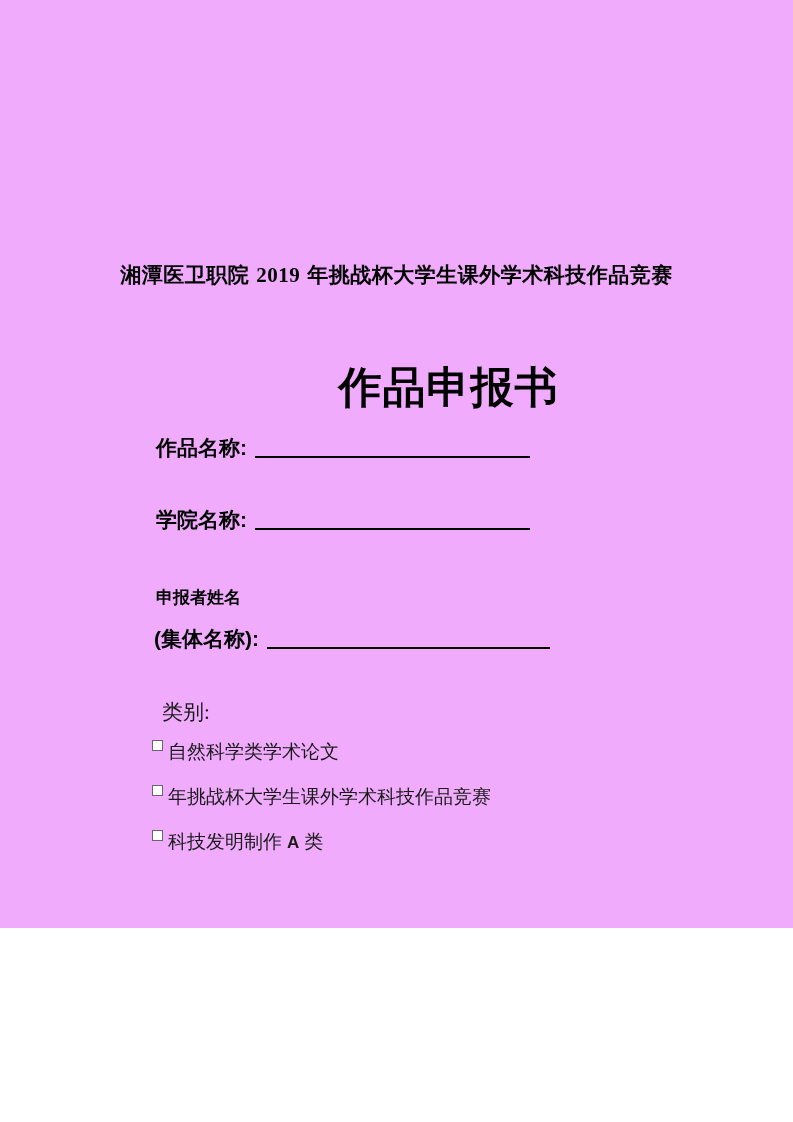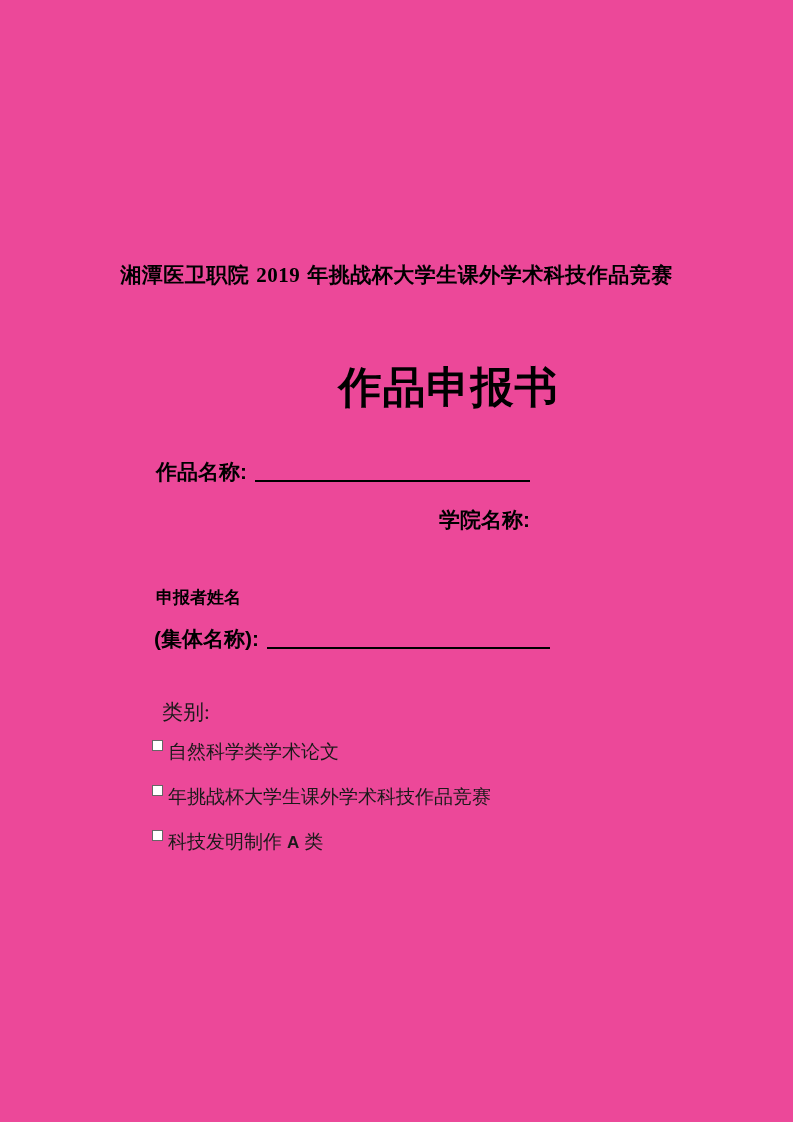--- a/index.html
+++ b/index.html
@@ -3,23 +3,23 @@
 <meta charset="utf-8">
 <style>
   html, body {
     margin: 0;
     padding: 0;
     background: #ffffff;
   }
   .page {
     position: relative;
     width: 793px;
-    height: 1122px;
+    height: 928px;
     margin: 0 auto;
-    background: #ec4899;
+    background: #f0abfc;
     color: #000000;
     font-family: "Liberation Sans", sans-serif;
     overflow: hidden;
   }
 
   
   .doc-header {
     position: absolute;
     top: 261px;
     left: 0;
@@ -61,22 +61,22 @@
   .field-row .label {
     white-space: nowrap;
     line-height: 28px;
   }
   .fill-line {
     flex: 1 1 auto;
     height: 0;
     border-bottom: 2px solid #000000;
     margin: 0 0 4px 8px;
   }
-  .row-work    { top: 434px; left: 156px; width: 374px; margin-top: 24px; }
-  .row-college { top: 506px; left: 156px; width: 374px; flex-direction: column; }
+  .row-work    { top: 434px; left: 156px; width: 374px; }
+  .row-college { top: 506px; left: 156px; width: 374px; }
   .label-applicant {
     position: absolute;
     top: 584px;
     left: 156px;
     font-weight: bold;
     font-size: 17px;
     line-height: 28px;
     white-space: nowrap;
   }
   .row-collective { top: 625px; left: 154px; width: 396px; }

